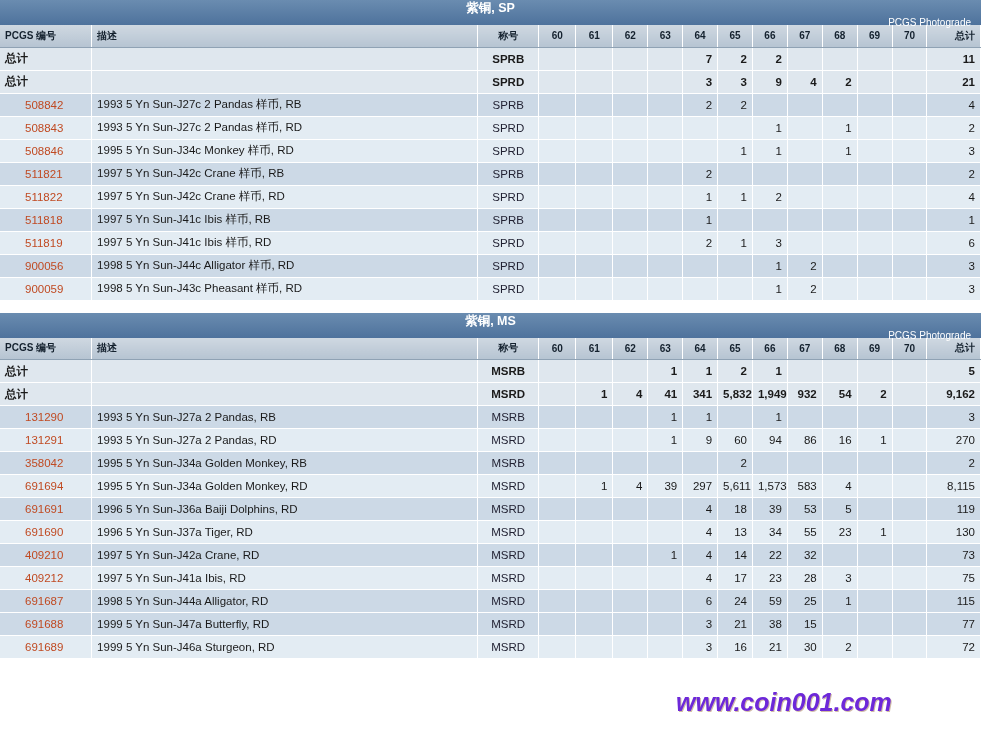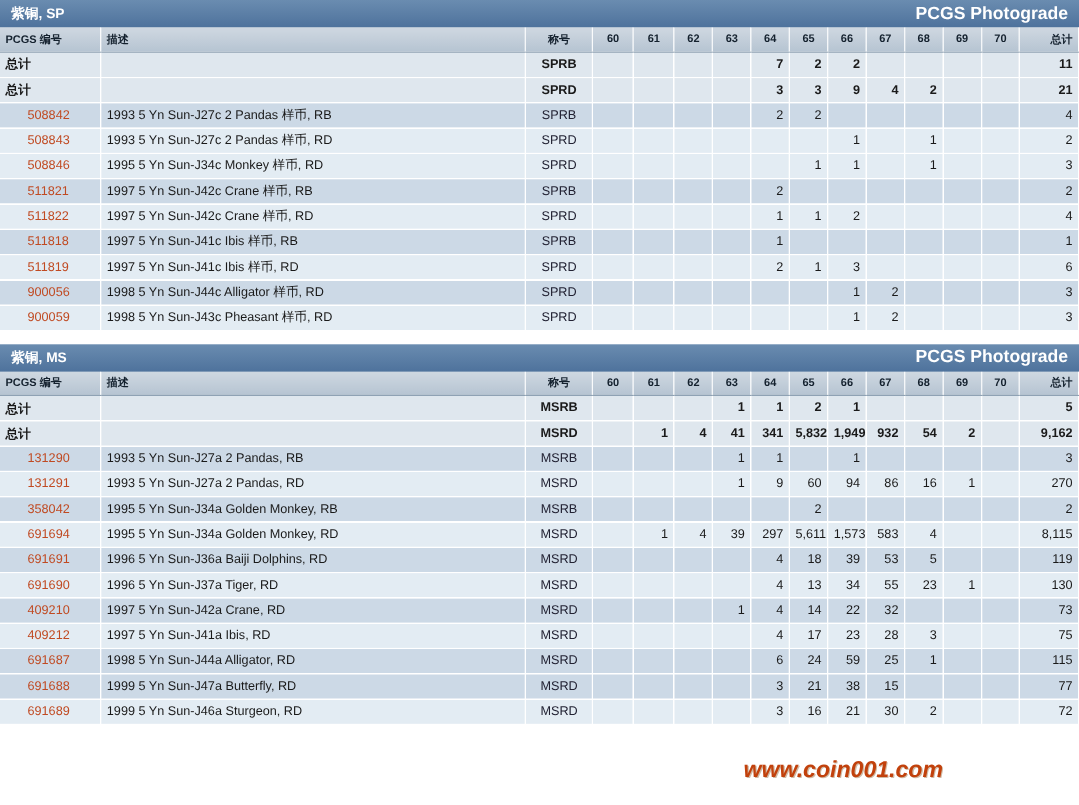--- a/index.html
+++ b/index.html
@@ -18,25 +18,26 @@
   .sect-head {
     background: #5b7fa6;
     background: linear-gradient(#6a8cb0, #4e729c);
     color: #ffffff;
     height: 25px;
     display: flex;
     align-items: center;
     padding: 0 10px;
     font-weight: bold;
     font-size: 12.5px;
+    flex-direction: column;
   }
   .sect-head .right {
     margin-left: auto;
-    font-weight: bold;
-    font-size: 16px;
+    font-weight: normal;
+    font-size: 10px;
   }
 
   table { border-collapse: collapse; width: 981px; table-layout: fixed; }
 
   
   thead th {
     background: #c3ced9;
     background: linear-gradient(#cfd8e1, #b6c4d2);
     color: #14212e;
     font-weight: bold;
@@ -89,24 +90,24 @@
   col.c-tot   { width: 49px; }
 
   .gap { height: 12px; background: #ffffff; }
 
   
   .watermark {
     position: absolute;
     left: 676px;
     top: 688px;
     font-family: "Liberation Sans", sans-serif;
-    font-size: 21px;
+    font-size: 25px;
     font-weight: bold;
     font-style: italic;
-    color: #c2410c;
+    color: #6d28d9;
     letter-spacing: 0px;
     text-shadow: 1px 1px 0 rgba(120,60,0,0.35);
     pointer-events: none;
   }
   .wrap { position: relative; }
 </style>
 </head>
 <body>
 
 <div class="wrap">

